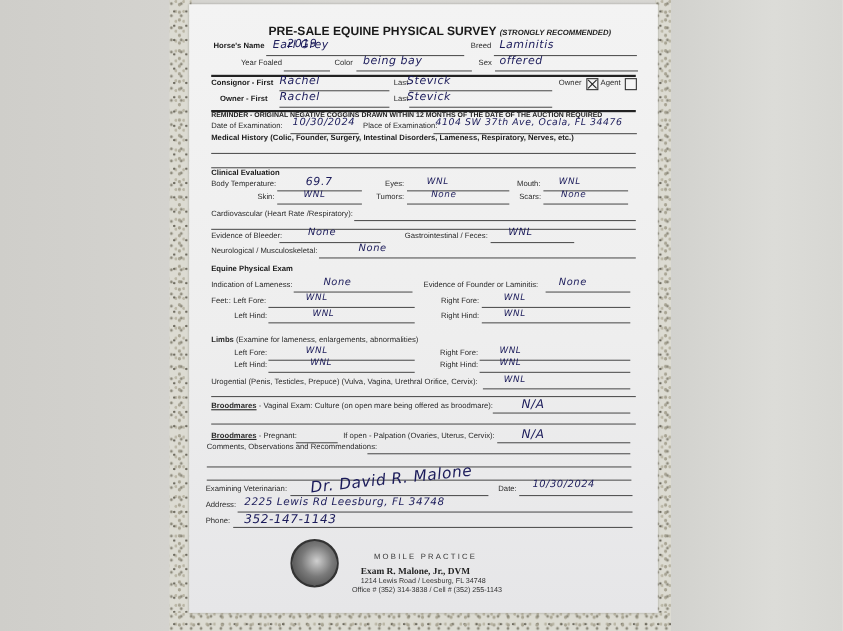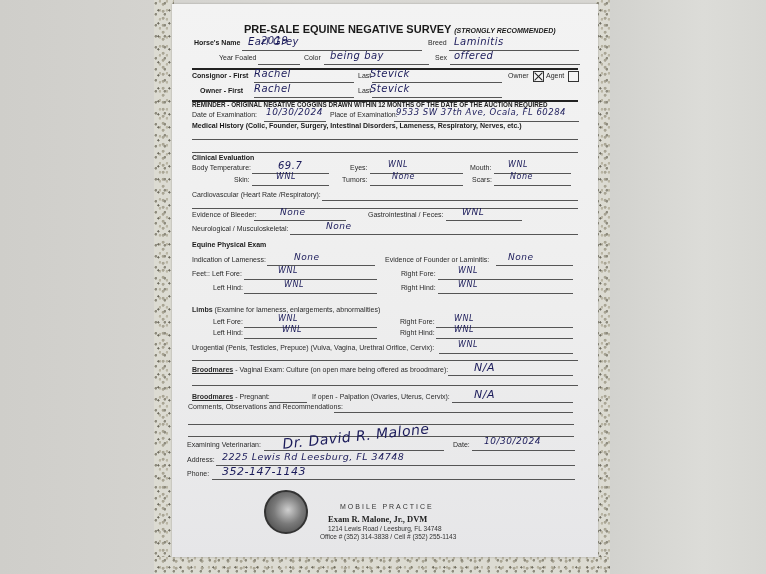--- a/index.html
+++ b/index.html
@@ -37,21 +37,21 @@
 <body>
 
 <div class="bg-right"></div>
 <div class="granite" style="left:154px;top:0;width:20px;height:574px;"></div>
 <div class="granite" style="left:596px;top:0;width:14px;height:574px;"></div>
 <div class="granite" style="left:154px;top:557px;width:456px;height:17px;"></div>
 
 <div class="paper">
 
   <div class="abs title" style="left:72px;top:19px;">
-    <span>PRE-SALE EQUINE NEGATIVE SURVEY</span> <small>(STRONGLY RECOMMENDED)</small>
+    <span>PRE-SALE EQUINE PHYSICAL SURVEY</span> <small>(STRONGLY RECOMMENDED)</small>
   </div>
 
   <span class="abs lblb" style="left:22px;top:35px;">Horse's Name</span>
   <div class="line" style="left:70px;top:46px;width:180px;"></div>
   <span class="abs hand" style="left:76px;top:32px;">Earl Grey</span>
   <span class="abs lbl" style="left:256px;top:35px;">Breed</span>
   <div class="line" style="left:277px;top:46px;width:130px;"></div>
   <span class="abs hand" style="left:282px;top:32px;">Laminitis</span>
 
   <span class="abs lbl" style="left:47px;top:50px;">Year Foaled</span>
@@ -86,21 +86,21 @@
 
   <div class="rule" style="left:20px;top:96px;width:386px;"></div>
 
   <span class="abs lblb" style="left:20px;top:97px;font-size:6.3px;">REMINDER - ORIGINAL NEGATIVE COGGINS DRAWN WITHIN 12 MONTHS OF THE DATE OF THE AUCTION REQUIRED</span>
 
   <span class="abs lbl" style="left:20px;top:107px;">Date of Examination:</span>
   <div class="line" style="left:92px;top:117px;width:62px;"></div>
   <span class="abs hand" style="left:94px;top:103px;font-size:9px;">10/30/2024</span>
   <span class="abs lbl" style="left:158px;top:107px;">Place of Examination:</span>
   <div class="line" style="left:222px;top:117px;width:185px;"></div>
-  <span class="abs hand" style="left:224px;top:103px;font-size:8.5px;">9533 SW 37th Ave, Ocala, FL 60284</span>
+  <span class="abs hand" style="left:224px;top:103px;font-size:8.5px;">4104 SW 37th Ave, Ocala, FL 34476</span>
 
   <span class="abs lblb" style="left:20px;top:118px;">Medical History (Colic, Founder, Surgery, Intestinal Disorders, Lameness, Respiratory, Nerves, etc.)</span>
   <div class="line" style="left:20px;top:135px;width:386px;"></div>
   <div class="line" style="left:20px;top:148px;width:386px;"></div>
 
   <span class="abs lblb" style="left:20px;top:150px;">Clinical Evaluation</span>
   <span class="abs lbl" style="left:20px;top:160px;">Body Temperature:</span>
   <div class="line" style="left:80px;top:169px;width:77px;"></div>
   <span class="abs hand" style="left:106px;top:156px;">69.7</span>
   <span class="abs lbl" style="left:178px;top:160px;">Eyes:</span>

